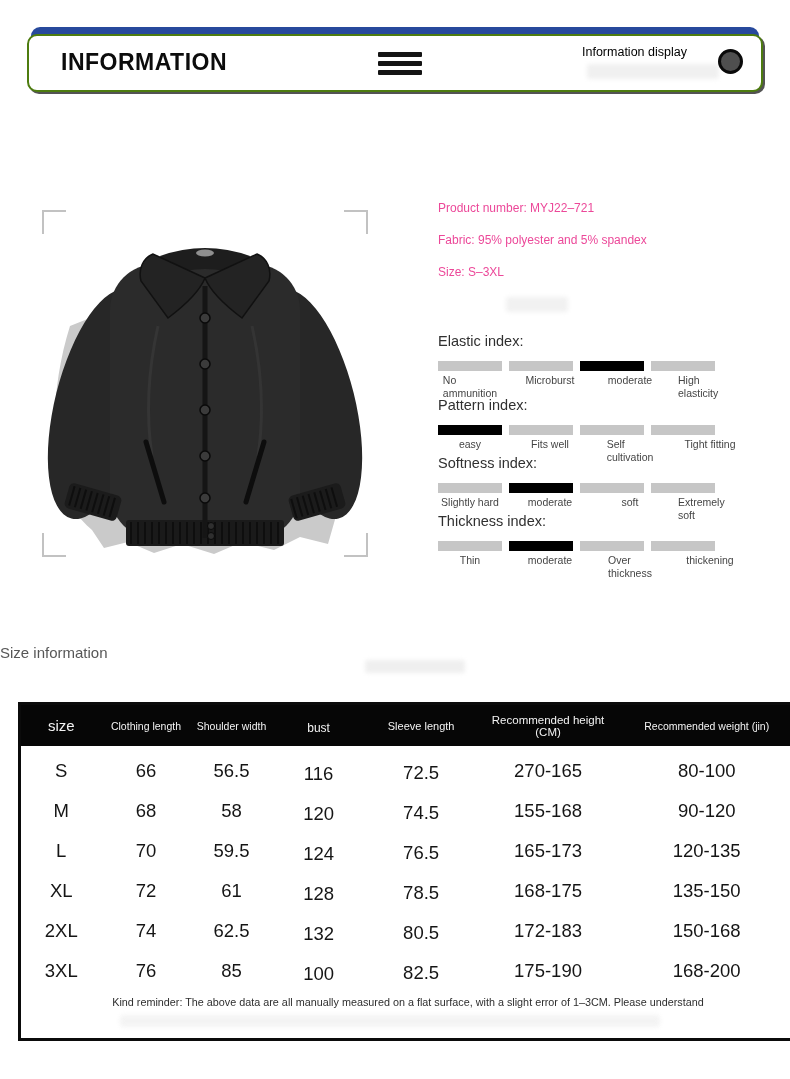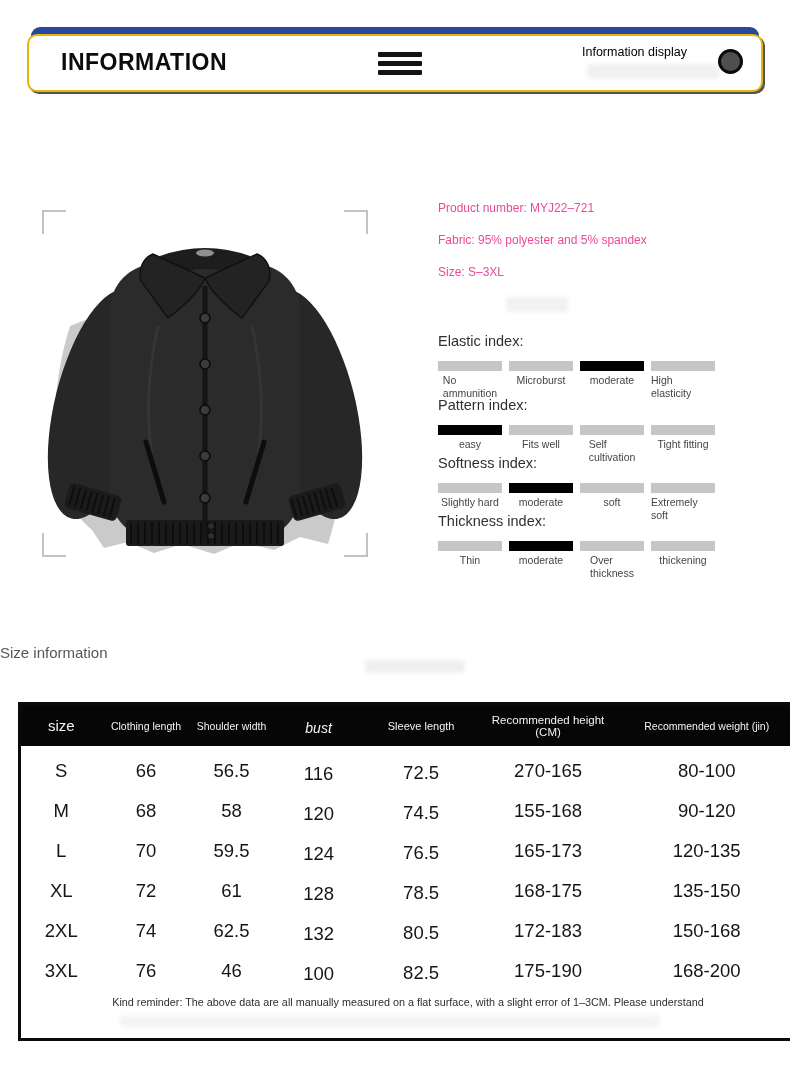--- a/index.html
+++ b/index.html
@@ -3,21 +3,21 @@
 <meta charset="utf-8">
 <style>
   html,body{margin:0;padding:0;background:#ffffff;}
   .page{position:relative;width:790px;height:1079px;background:#ffffff;overflow:hidden;
         font-family:"Liberation Sans",sans-serif;}
 
   
   .hdr-blue{position:absolute;left:31px;top:27px;width:728px;height:20px;
             background:#27499c;border-radius:9px 9px 4px 4px;}
   .hdr-card{position:absolute;left:27px;top:34px;width:732px;height:54px;background:#ffffff;
-            border:2px solid #eab308;border-radius:10px;box-shadow:2px 2px 0 rgba(25,25,25,.75);}
+            border:2px solid #4d7c0f;border-radius:10px;box-shadow:2px 2px 0 rgba(25,25,25,.75);}
   .hdr-title{position:absolute;left:32px;top:13px;font-size:23px;font-weight:bold;
              color:#0c0c0c;letter-spacing:.5px;}
   .hamburger{position:absolute;left:349px;top:16px;width:44px;cursor:pointer;}
   .hamburger i{display:block;height:5px;margin-bottom:4px;background:#141414;border-radius:1px;}
   .hdr-right{position:absolute;left:553px;top:9px;font-size:12.5px;color:#000000;}
   .hdr-smudge{position:absolute;left:558px;top:28px;width:132px;height:15px;background:#f0f0f0;
               border-radius:3px;filter:blur(2px);}
   .hdr-dot{position:absolute;left:689px;top:13px;width:19px;height:19px;border-radius:50%;
            background:#4f4f4f;border:3px solid #0a0a0a;cursor:pointer;}
 
@@ -36,39 +36,39 @@
   .size-smudge{position:absolute;left:506px;top:297px;width:62px;height:15px;background:#f1f1f1;
                border-radius:3px;filter:blur(2px);}
 
   
   .idx{position:absolute;left:438px;width:292px;}
   .idx.s0{top:333px;} .idx.s1{top:397px;} .idx.s2{top:455px;} .idx.s3{top:513px;}
   .idx h3{margin:0;font-size:14.5px;font-weight:normal;color:#303030;}
   .bars{display:grid;grid-template-columns:repeat(4,64px);gap:7px;margin-top:12px;}
   .bar{height:10px;background:#c6c6c6;}
   .bar.sel{background:#000000;}
-  .lbls{display:grid;grid-template-columns:repeat(4,64px);gap:7px;margin-top:3px;}
+  .lbls{display:grid;grid-template-columns:repeat(4,64px);gap:16px;margin-top:3px;}
   .cell{display:flex;justify-content:center;overflow:visible;}
   .lbl{display:inline-block;width:max-content;white-space:pre-line;font-size:10.5px;
        line-height:12.5px;color:#454545;text-align:left;}
 
   
   .size-title{position:absolute;left:0;top:644px;width:790px;text-align:left;
               font-size:15px;color:#575757;}
   .title-smudge{position:absolute;left:365px;top:660px;width:100px;height:13px;background:#efefef;
                 border-radius:3px;filter:blur(2px);}
 
   .tbl{position:absolute;left:18px;top:702px;width:780px;height:339px;box-sizing:border-box;
        border:3px solid #0b0b0b;background:#ffffff;}
   .cols{display:grid;grid-template-columns:10.4% 11.5% 10.6% 11.9% 14.6% 18.2% 22.8%;}
   .thead{height:41px;background:#060606;align-items:center;color:#f3f3f3;}
   .th{text-align:center;}
   .th:nth-child(1){font-size:15px;}
   .th:nth-child(2),.th:nth-child(3){font-size:10.5px;}
-  .th:nth-child(4){font-size:14px;transform:translateY(2px);font-style:italic;}
+  .th:nth-child(4){font-size:12px;transform:translateY(2px);}
   .th:nth-child(5){font-size:11px;}
   .th:nth-child(6){font-size:11.5px;}
   .th:nth-child(7){font-size:10.5px;}
   .tbody{padding-top:5px;}
   .trow{height:40px;align-items:center;font-size:18.5px;color:#151515;}
   .td{text-align:center;}
   .td:nth-child(4){transform:translateY(3px);}
   .td:nth-child(5){transform:translateY(2px);}
   .note{margin-top:5px;text-align:center;font-size:10.8px;color:#2e2e2e;}
   .note-smudge{position:absolute;left:120px;top:1015px;width:540px;height:12px;background:#f2f2f2;
@@ -299,21 +299,21 @@
           <span class="td">74</span>
           <span class="td">62.5</span>
           <span class="td">132</span>
           <span class="td">80.5</span>
           <span class="td">172-183</span>
           <span class="td">150-168</span>
       </div>
       <div class="cols trow">
         <span class="td">3XL</span>
           <span class="td">76</span>
-          <span class="td">46</span>
+          <span class="td">85</span>
           <span class="td">100</span>
           <span class="td">82.5</span>
           <span class="td">175-190</span>
           <span class="td">168-200</span>
       </div>
       <div class="note">Kind reminder: The above data are all manually measured on a flat surface, with a slight error of 1–3CM. Please understand</div>
     </div>
   </div>
   <div class="note-smudge"></div>
 

